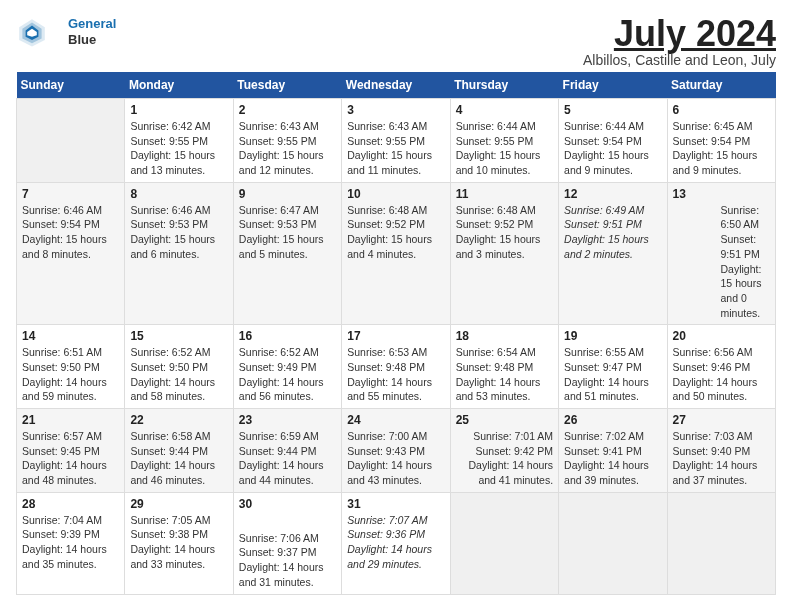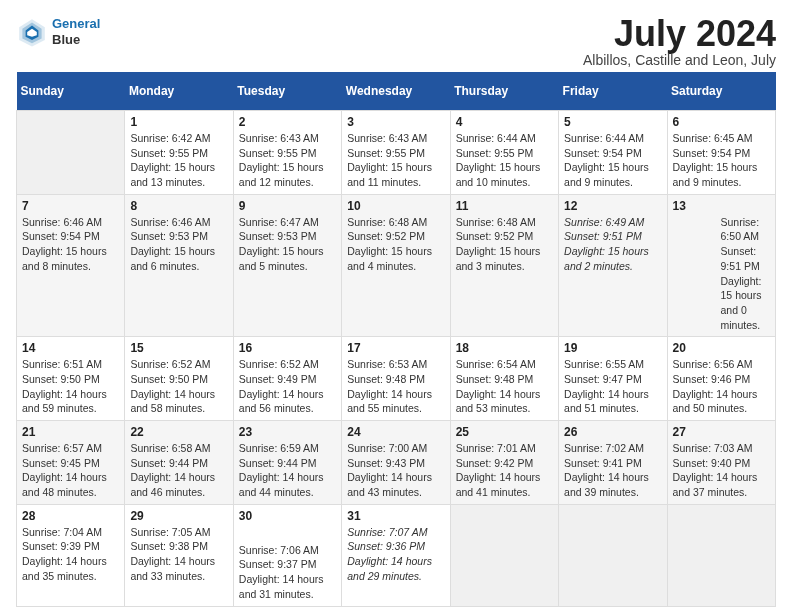--- a/index.html
+++ b/index.html
@@ -12,55 +12,56 @@
     }
     .header {
       display: flex;
       justify-content: space-between;
       align-items: flex-start;
       margin-bottom: 4px;
     }
     .logo {
       display: flex;
       align-items: center;
-      gap: 4px;
+      gap: 20px;
     }
     .logo-text {
       font-size: 13px;
       font-weight: bold;
       color: #333;
       line-height: 1.2;
     }
     .logo-blue { color: #1a6faf; }
     .logo-icon {
       width: 32px;
       height: 32px;
     }
     .title-block {
       text-align: right;
     }
     .month-title {
       font-size: 36px;
       font-weight: bold;
       color: #222;
       line-height: 1;
+      text-decoration: underline;
     }
     .location {
       font-size: 14px;
       color: #444;
     }
     table {
       width: 100%;
       border-collapse: collapse;
       font-size: 11px;
     }
     thead tr th {
       background-color: #2255a0;
       color: #fff;
-      padding: 12px 4px;
+      padding: 6px 4px;
       text-align: left;
       font-size: 12px;
       font-weight: bold;
     }
     tbody tr td {
       border: 1px solid #ddd;
       vertical-align: top;
       padding: 4px 5px;
       height: 80px;
       width: calc(100%/7);
@@ -298,21 +299,21 @@
         </td>
         <td>
           <span class="day-num">24</span>
           <div class="day-info" style="white-space: pre-line;">Sunrise: 7:00 AM
 Sunset: 9:43 PM
 Daylight: 14 hours
 and 43 minutes.</div>
         </td>
         <td>
           <span class="day-num">25</span>
-          <div class="day-info" style="white-space: pre-line;">Sunrise: 7:01 AM
+          <div class="day-info" style="white-space: pre-line; text-align: right;">Sunrise: 7:01 AM
 Sunset: 9:42 PM
 Daylight: 14 hours
 and 41 minutes.</div>
         </td>
         <td>
           <span class="day-num">26</span>
           <div class="day-info" style="white-space: pre-line;">Sunrise: 7:02 AM
 Sunset: 9:41 PM
 Daylight: 14 hours
 and 39 minutes.</div>

